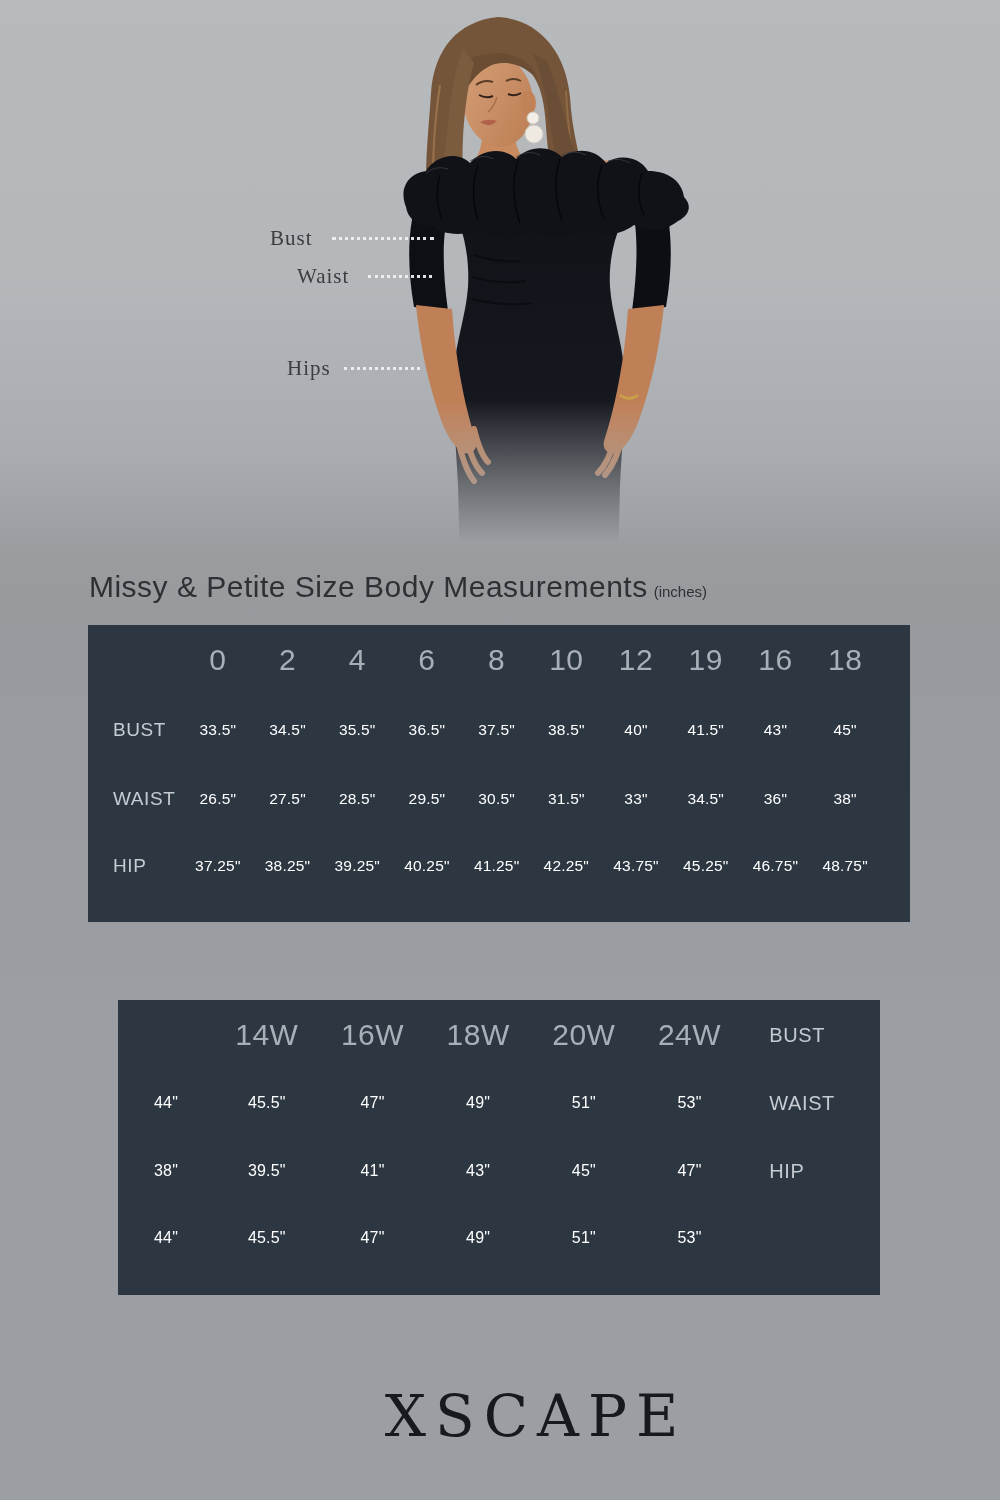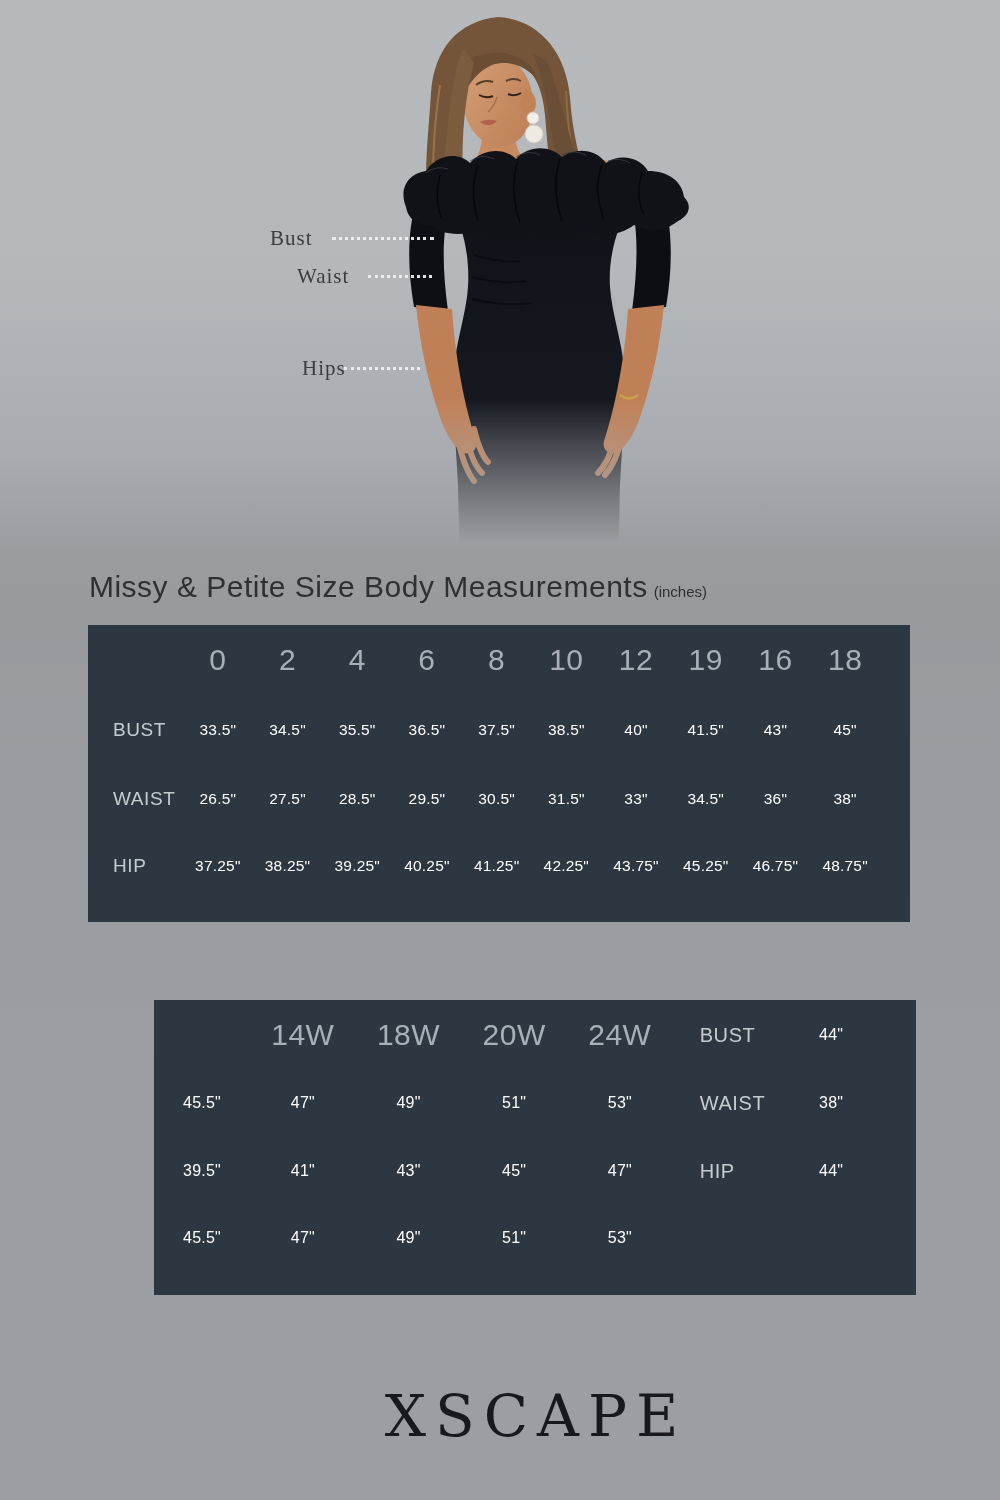--- a/index.html
+++ b/index.html
@@ -31,21 +31,21 @@
   }
   .dotline{
     position:absolute;height:0;
     border-top:3px dotted var(--dotted-line,#f2f2f2);
     opacity:.92;
   }
   .bust-label{left:270px;top:226px;}
   .bust-line{left:332px;top:237px;width:102px;}
   .waist-label{left:297px;top:264px;}
   .waist-line{left:368px;top:275px;width:64px;}
-  .hips-label{left:302px;top:356px;}
+  .hips-label{left:287px;top:356px;}
   .hips-line{left:344px;top:367px;width:76px;}
 
   
   .section-title{
     position:absolute;left:0;width:796px;
     text-align:center;
     color:var(--title-text,#2e3134);
     font-size:30px;font-weight:300;letter-spacing:.5px;
   }
   .section-title .unit{font-size:15px;letter-spacing:0;margin-left:6px;}
@@ -63,21 +63,20 @@
     left:88px;top:625px;width:822px;height:297px;
     grid-template-columns:95px repeat(10,1fr);
     grid-template-rows:70px 70px 68px 66px;
     padding-right:30px;
   }
   .size-table.plus{
     left:118px;top:1000px;width:762px;height:295px;
     grid-template-columns:96px repeat(6,1fr);
     grid-template-rows:70px 66px 70px 64px;
     padding-right:32px;
-    margin-left:36px;
   }
   .cell{display:flex;align-items:center;justify-content:center;}
   .cell.size{
     color:var(--table-header-text,#a8afb7);
     font-size:30px;font-weight:400;letter-spacing:.5px;
   }
   .cell.label{
     justify-content:flex-start;padding-left:25px;
     color:var(--row-label-text,#c6cbd1);
     font-size:19px;font-weight:500;letter-spacing:.6px;
@@ -261,20 +260,21 @@
       <div class="cell value">42.25"</div>
       <div class="cell value">43.75"</div>
       <div class="cell value">45.25"</div>
       <div class="cell value">46.75"</div>
       <div class="cell value">48.75"</div>
     </div>
 
   <div class="size-table plus">
       <div class="cell corner"></div>
       <div class="cell size">14W</div>
+      <div class="cell size">16W</div>
       <div class="cell size">18W</div>
       <div class="cell size">20W</div>
       <div class="cell size">24W</div>
       <div class="cell label">BUST</div>
       <div class="cell value">44"</div>
       <div class="cell value">45.5"</div>
       <div class="cell value">47"</div>
       <div class="cell value">49"</div>
       <div class="cell value">51"</div>
       <div class="cell value">53"</div>

